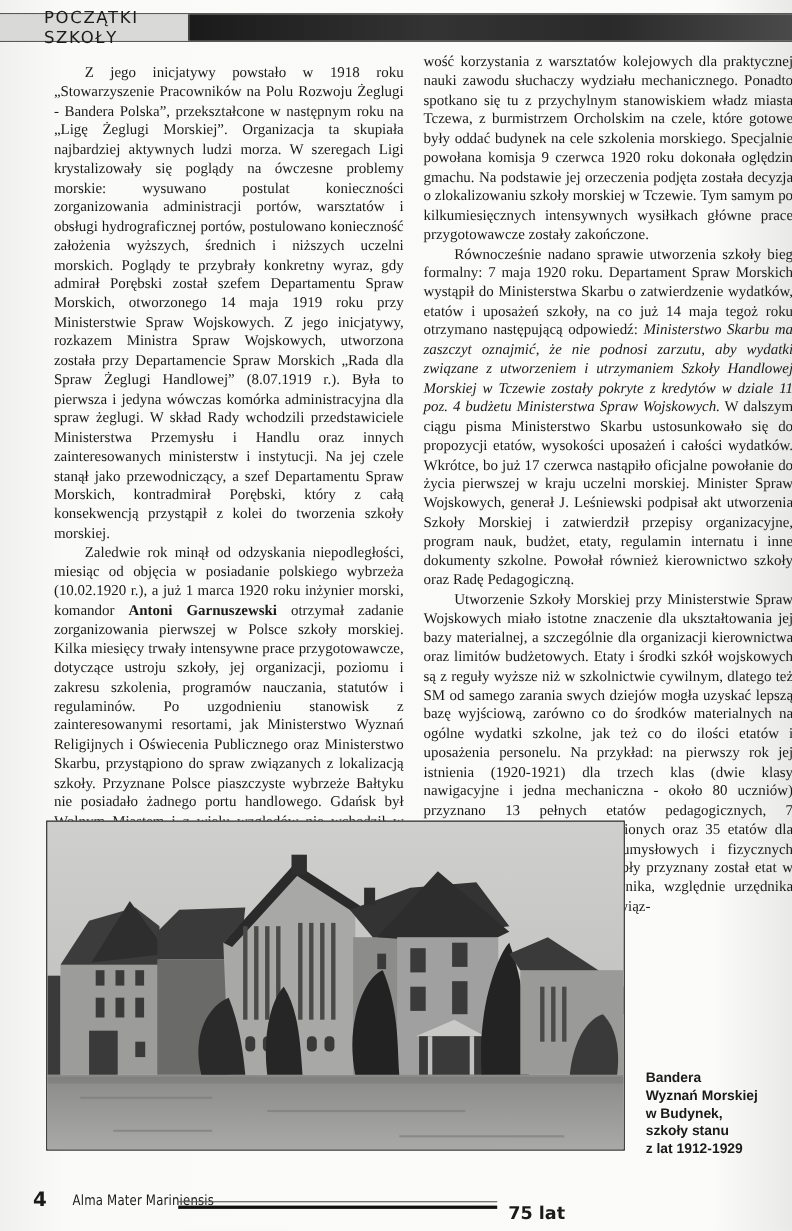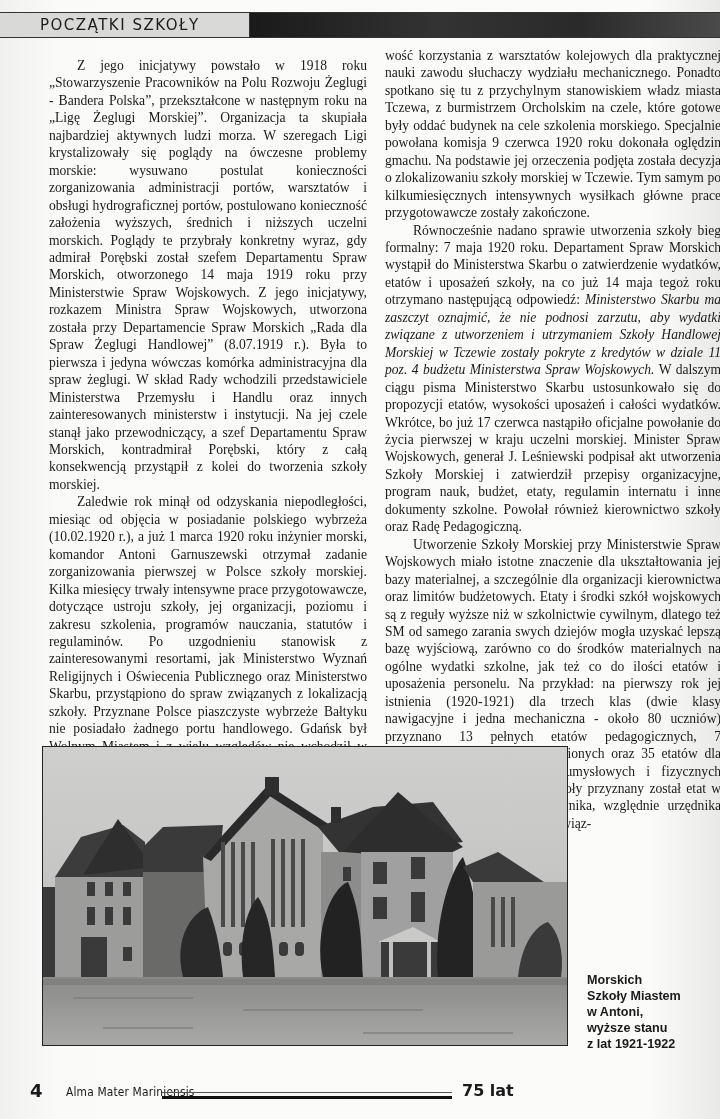--- a/index.html
+++ b/index.html
@@ -14,21 +14,21 @@
     position: absolute; inset: 0;
     background: linear-gradient(90deg, #f0f0ee 0%, #fafaf8 8%, #fbfbfa 90%, #e9e9e7 100%);
   }
   
   .header {
     position: absolute; left: 0; top: 12px; width: 720px; height: 24px;
     border-top: 1.5px solid #333; border-bottom: 1.5px solid #333;
     display: flex;
   }
   .header-label-box {
-    width: 250px; height: 100%;
+    width: 172px; height: 100%;
     background: #d9d9d7;
     border-right: 1.5px solid #333;
     display: flex; align-items: center;
     padding-left: 40px; box-sizing: border-box;
   }
   .header-title {
     font-family: "DejaVu Sans", sans-serif;
     font-size: 15px; letter-spacing: 1.5px;
     color: #1c1c1c; font-weight: normal;
   }
@@ -39,21 +39,21 @@
   
   .col {
     position: absolute; top: 57px;
     font-size: 13.6px; line-height: 17.45px;
     text-align: justify;
   }
   .col-left { left: 49px; width: 318px; }
   .col-right { left: 385px; width: 336px; top: 47px; }
   .col p { margin: 0; text-indent: 0; hyphens: manual; }
   .col p.indent { text-indent: 28px; }
-  .col .bold { font-weight: normal; }
+  .col .bold { font-weight: bold; }
   .col .italic { font-style: italic; }
   
   .photo {
     position: absolute; left: 42px; top: 746px;
     width: 524px; height: 298px;
     border: 1.5px solid #222;
     overflow: hidden;
     background: #bdbdbb;
   }
   .photo svg { display: block; }
@@ -80,21 +80,21 @@
   }
   .footer-rule-thin {
     position: absolute; left: 162px; top: 12px; width: 290px; height: 1px;
     background: #555;
   }
   .footer-rule-thick {
     position: absolute; left: 162px; top: 16px; width: 290px; height: 3px;
     background: #111;
   }
   .anniversary {
-    position: absolute; left: 462px; top: 1px;
+    position: absolute; left: 462px; top: 13px;
     font-family: "DejaVu Sans", sans-serif; font-weight: bold; font-size: 16px;
   }
 </style>
 </head>
 <body>
 
 <div class="page-shade"></div>
 
 <div class="header">
   <div class="header-label-box">
@@ -212,25 +212,25 @@
       <rect x="0" y="232" width="524" height="6"></rect>
       <rect x="30" y="250" width="120" height="2"></rect>
       <rect x="200" y="262" width="180" height="2"></rect>
       <rect x="60" y="280" width="90" height="2"></rect>
       <rect x="320" y="285" width="150" height="2"></rect>
     </g>
   </svg>
 </div>
 
 <div class="caption">
-  <div>Morskich</div>
-  <div>Szkoły Miastem</div>
-  <div>w Antoni,</div>
-  <div>wyższe stanu</div>
-  <div>z lat 1921-1922</div>
+  <div>Bandera</div>
+  <div>Wyznań Morskiej</div>
+  <div>w Budynek,</div>
+  <div>szkoły stanu</div>
+  <div>z lat 1912-1929</div>
 </div>
 
 <div class="footer">
   <span class="page-num">4</span>
   <span class="journal-name">Alma Mater Mariniensis</span>
   <div class="footer-rule-thin"></div>
   <div class="footer-rule-thick"></div>
   <span class="anniversary">75 lat</span>
 </div>
 

